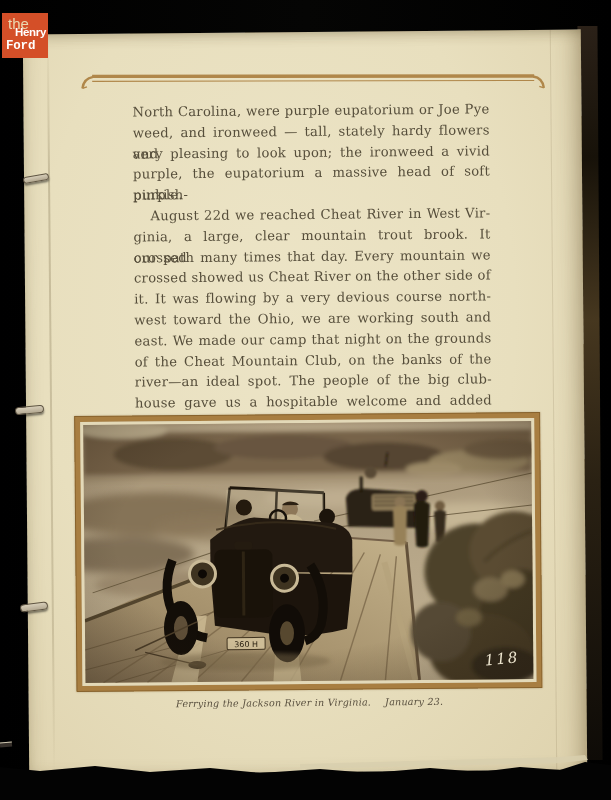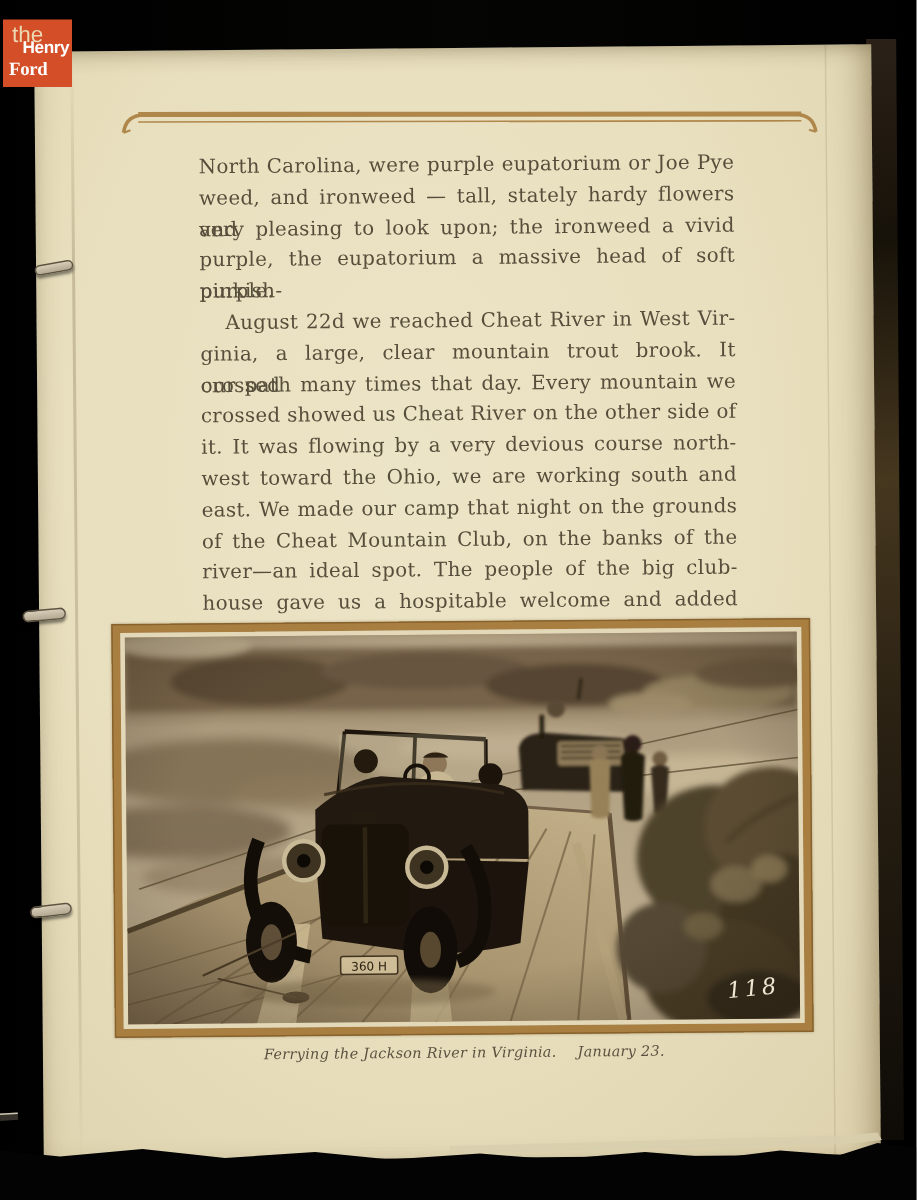--- a/index.html
+++ b/index.html
@@ -56,21 +56,21 @@
   .cap-date{margin-left:14px;}
   
   .bottom-edge{position:absolute; left:0; top:745px; width:611px; height:55px; z-index:3;}
   
   .logo{
     position:absolute; left:2px; top:13px; width:46px; height:45px; z-index:6;
     background:#d44f28;
   }
   .l-the{position:absolute; left:6px; top:2px; font-family:Liberation Sans, sans-serif; font-size:15px; color:#ead9b2;}
   .l-henry{position:absolute; left:13px; top:13px; font-family:"Liberation Sans",sans-serif; font-weight:bold; font-size:11.5px; color:#fff; letter-spacing:-.3px;text-align:center;}
-  .l-ford{position:absolute; left:4px; top:26px; font-family:Liberation Serif, serif; font-weight:bold; font-size:12.5px; color:#fff; letter-spacing:-.2px;}
+  .l-ford{position:absolute; left:4px; top:26px; font-family:Liberation Mono, monospace; font-weight:bold; font-size:12.5px; color:#fff; letter-spacing:-.2px;}
   
   .staple{
     position:absolute; width:24px; height:5px; z-index:5;
     background:linear-gradient(180deg,#d6cdb8,#b4a992);
     border:1px solid #5e5443; border-radius:4px;
     box-shadow:0 2px 2px rgba(0,0,0,.45);
   }
   .s1{left:23px; top:175px; transform:rotate(-10deg);}
   .s2{left:15px; top:406px; transform:rotate(-5deg); width:27px; height:6px;}
   .s3{left:20px; top:603px; transform:rotate(-7deg); width:26px; height:6px;}

